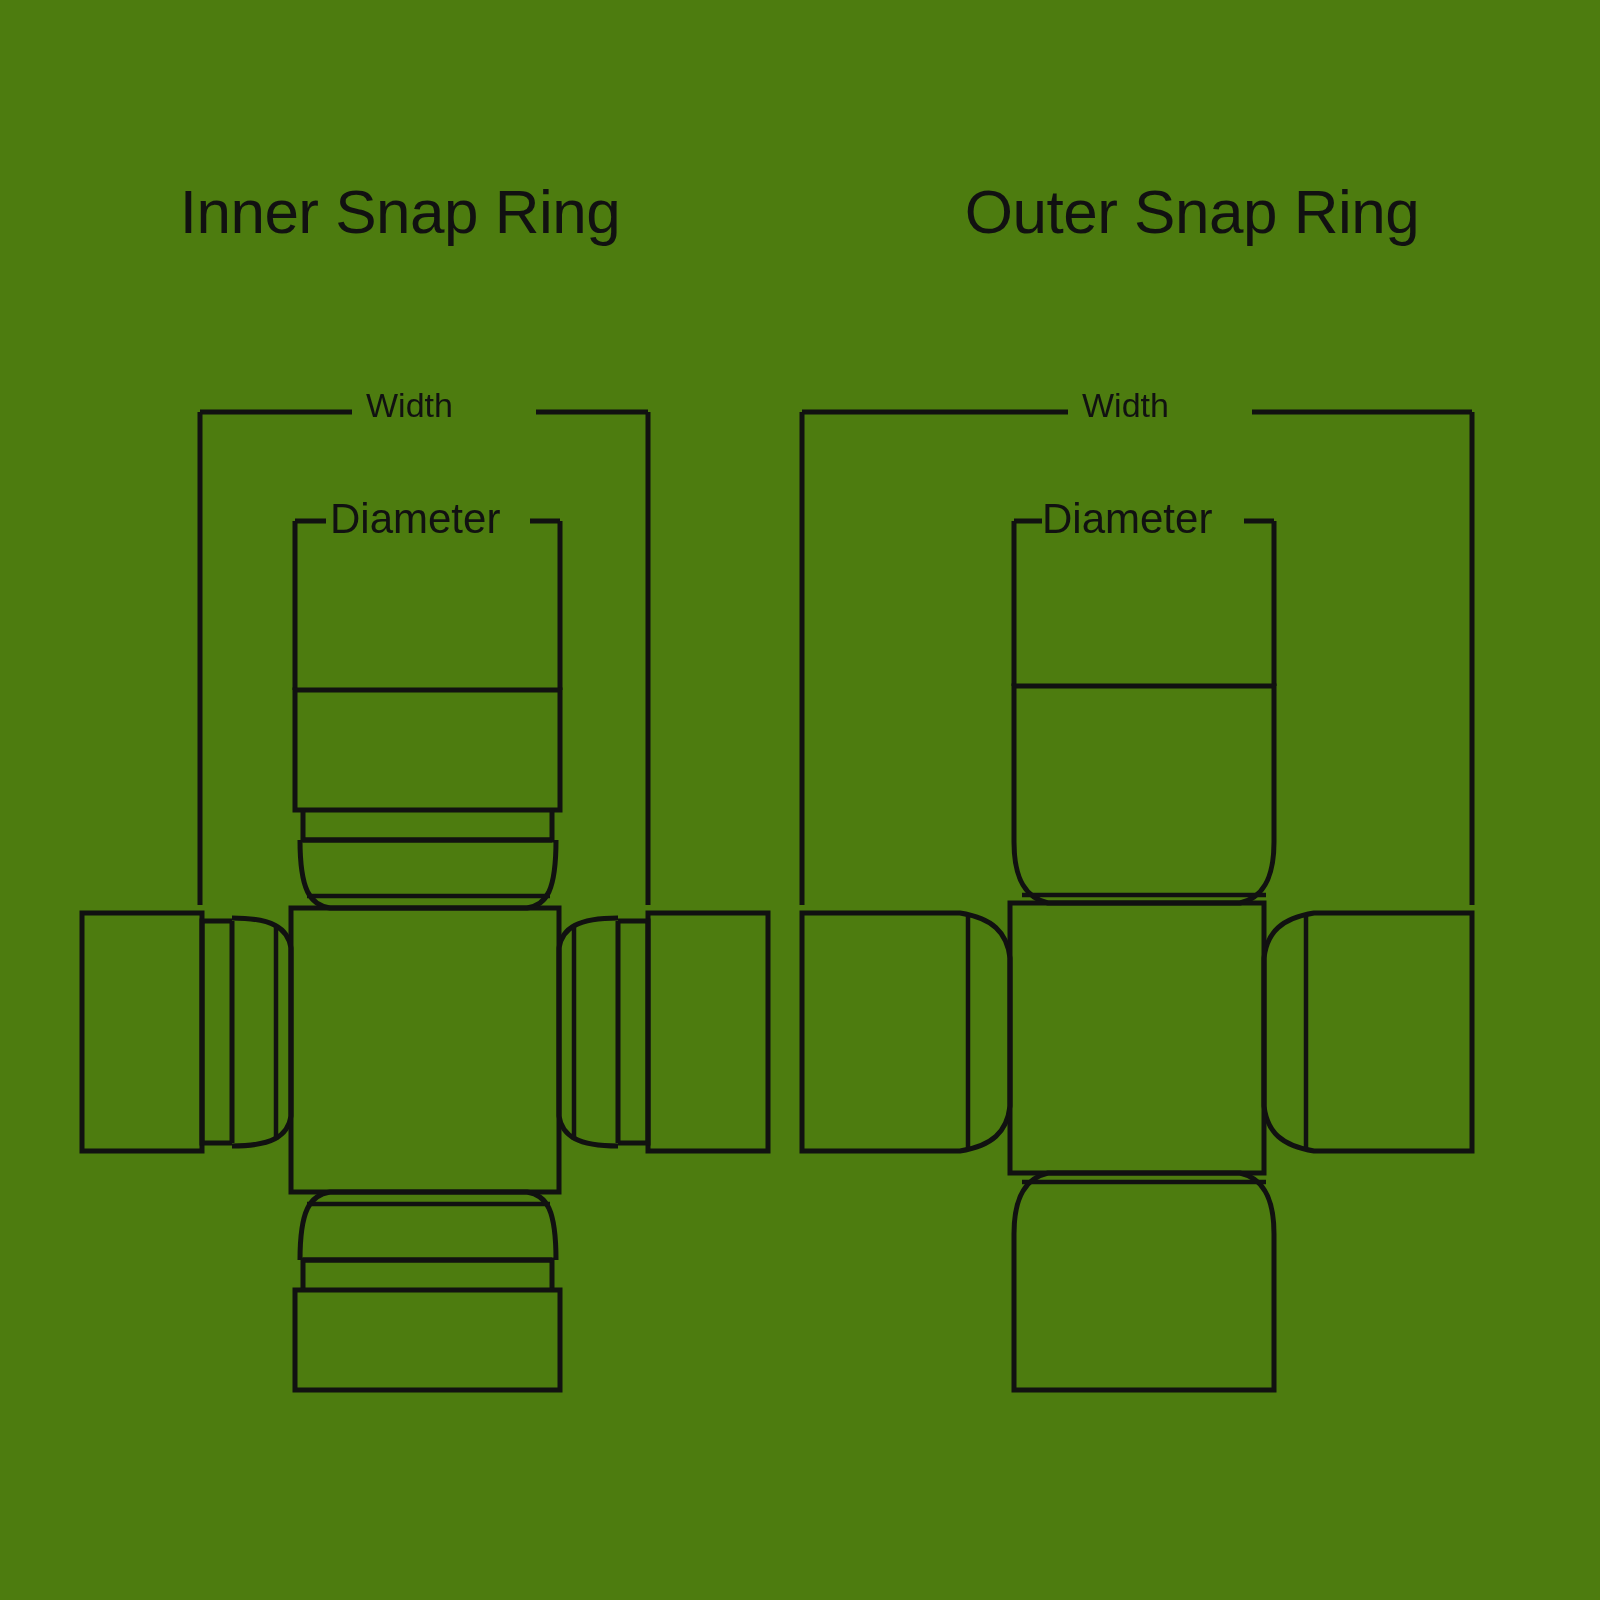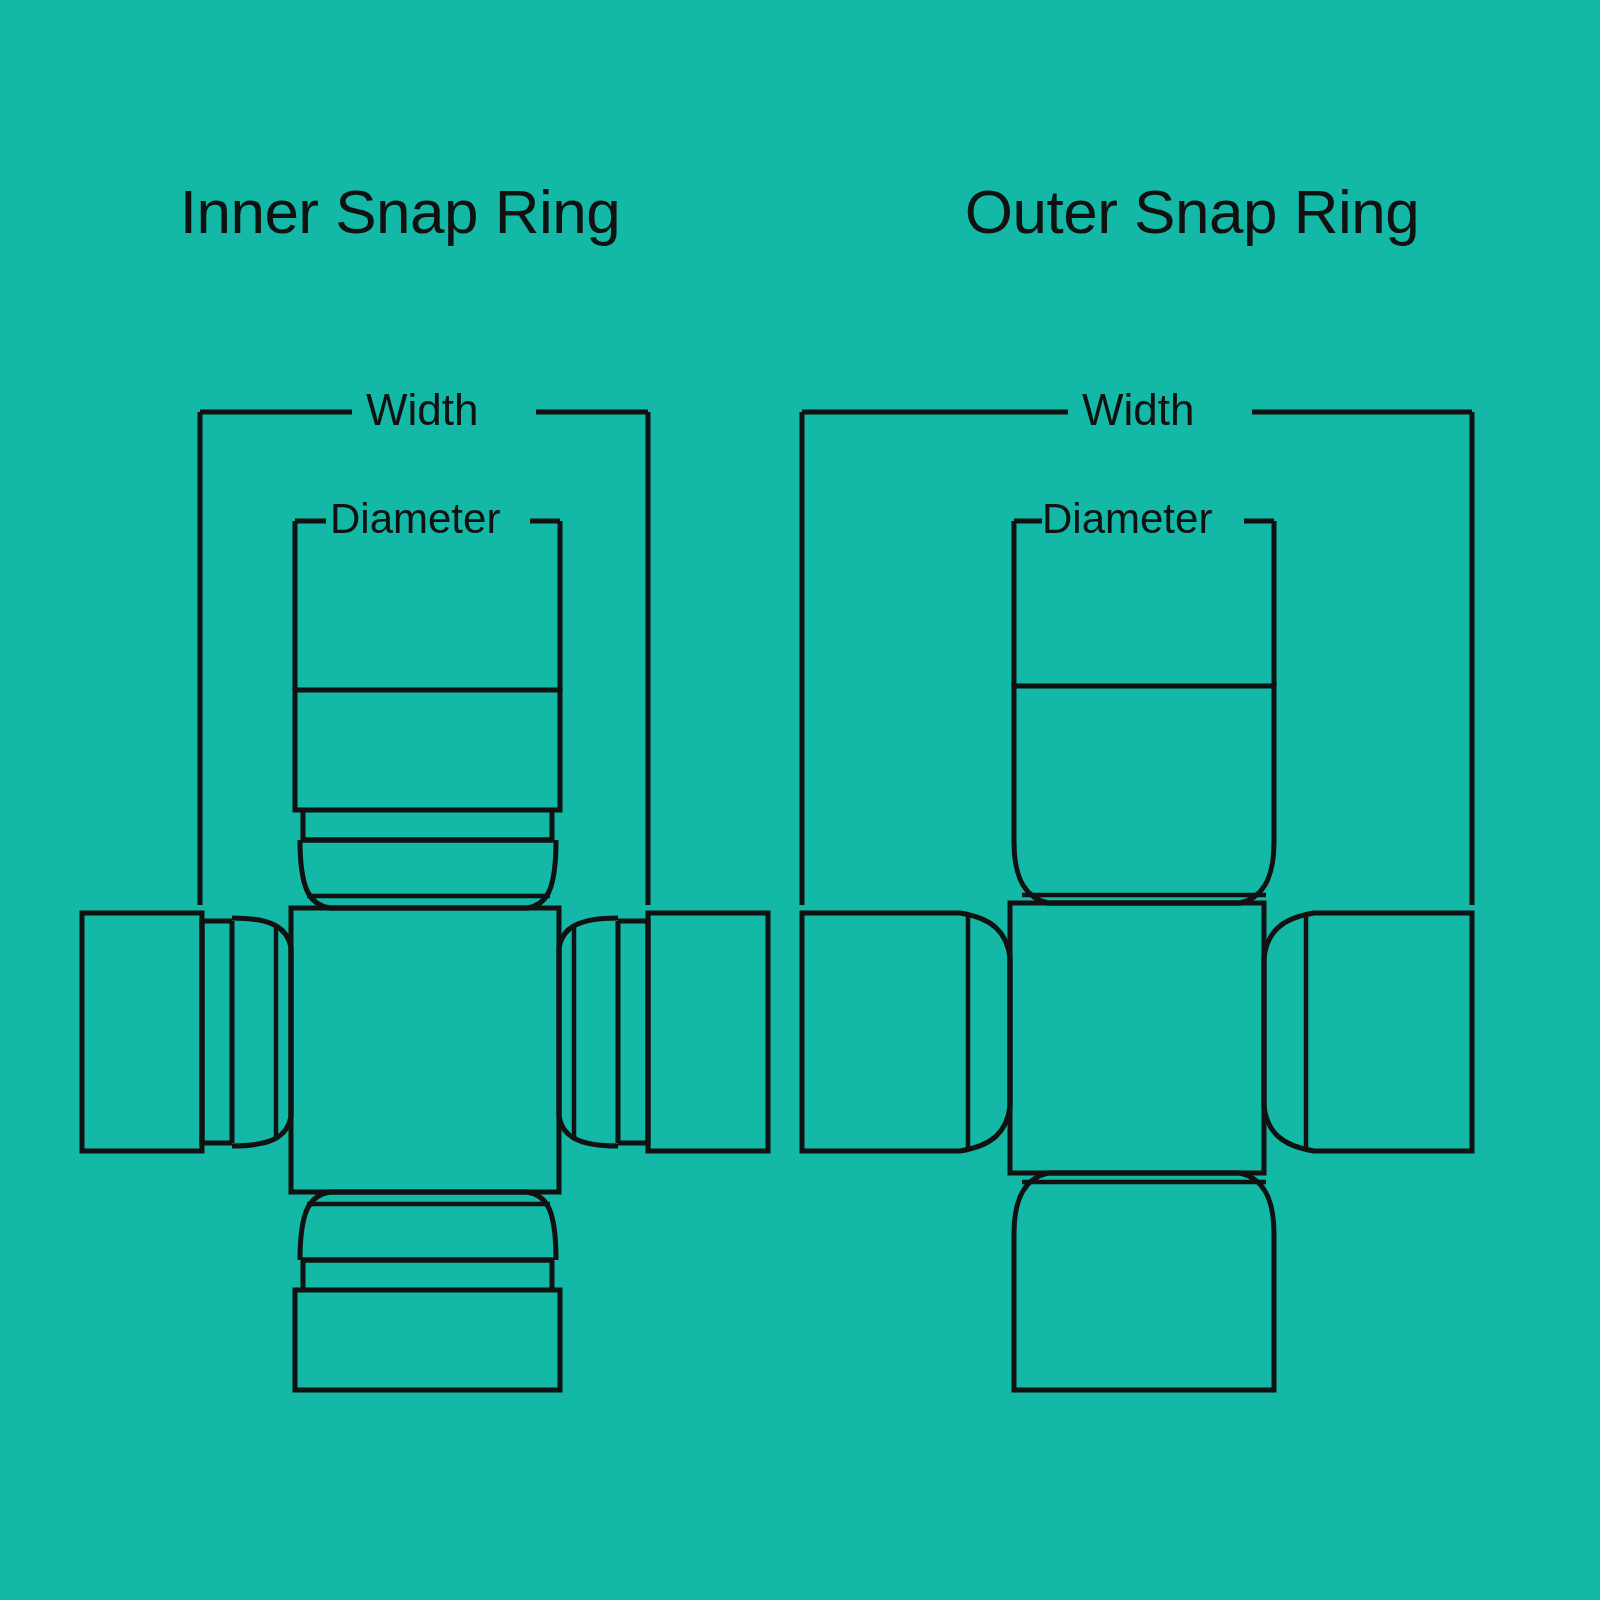--- a/index.html
+++ b/index.html
@@ -11,21 +11,21 @@
     width: 1600px;
     height: 1600px;
     font-family: "Liberation Sans", sans-serif;
     color: #111111;
     overflow: hidden;
   }
   #page {
     position: relative;
     width: 1600px;
     height: 1600px;
-    background: #14b8a6;
+    background: #4d7c0f;
   }
   .panel {
     position: absolute;
     top: 0;
     width: 800px;
     height: 1600px;
   }
   #panel-inner { left: 0; }
   #panel-outer { left: 792px; }
 
@@ -40,21 +40,21 @@
     line-height: 1;
     letter-spacing: -0.5px;
     white-space: nowrap;
     color: #111111;
   }
   #panel-inner .panel-title { padding-right: 64px; }
   #panel-outer .panel-title { padding-right: 40px; }
 
   .dim-label {
     position: absolute;
-    font-size: 44px;
+    font-size: 34px;
     font-weight: 400;
     line-height: 1;
     white-space: nowrap;
     color: #111111;
   }
   .svg-layer {
     position: absolute;
     top: 0;
     left: 0;
     width: 800px;

